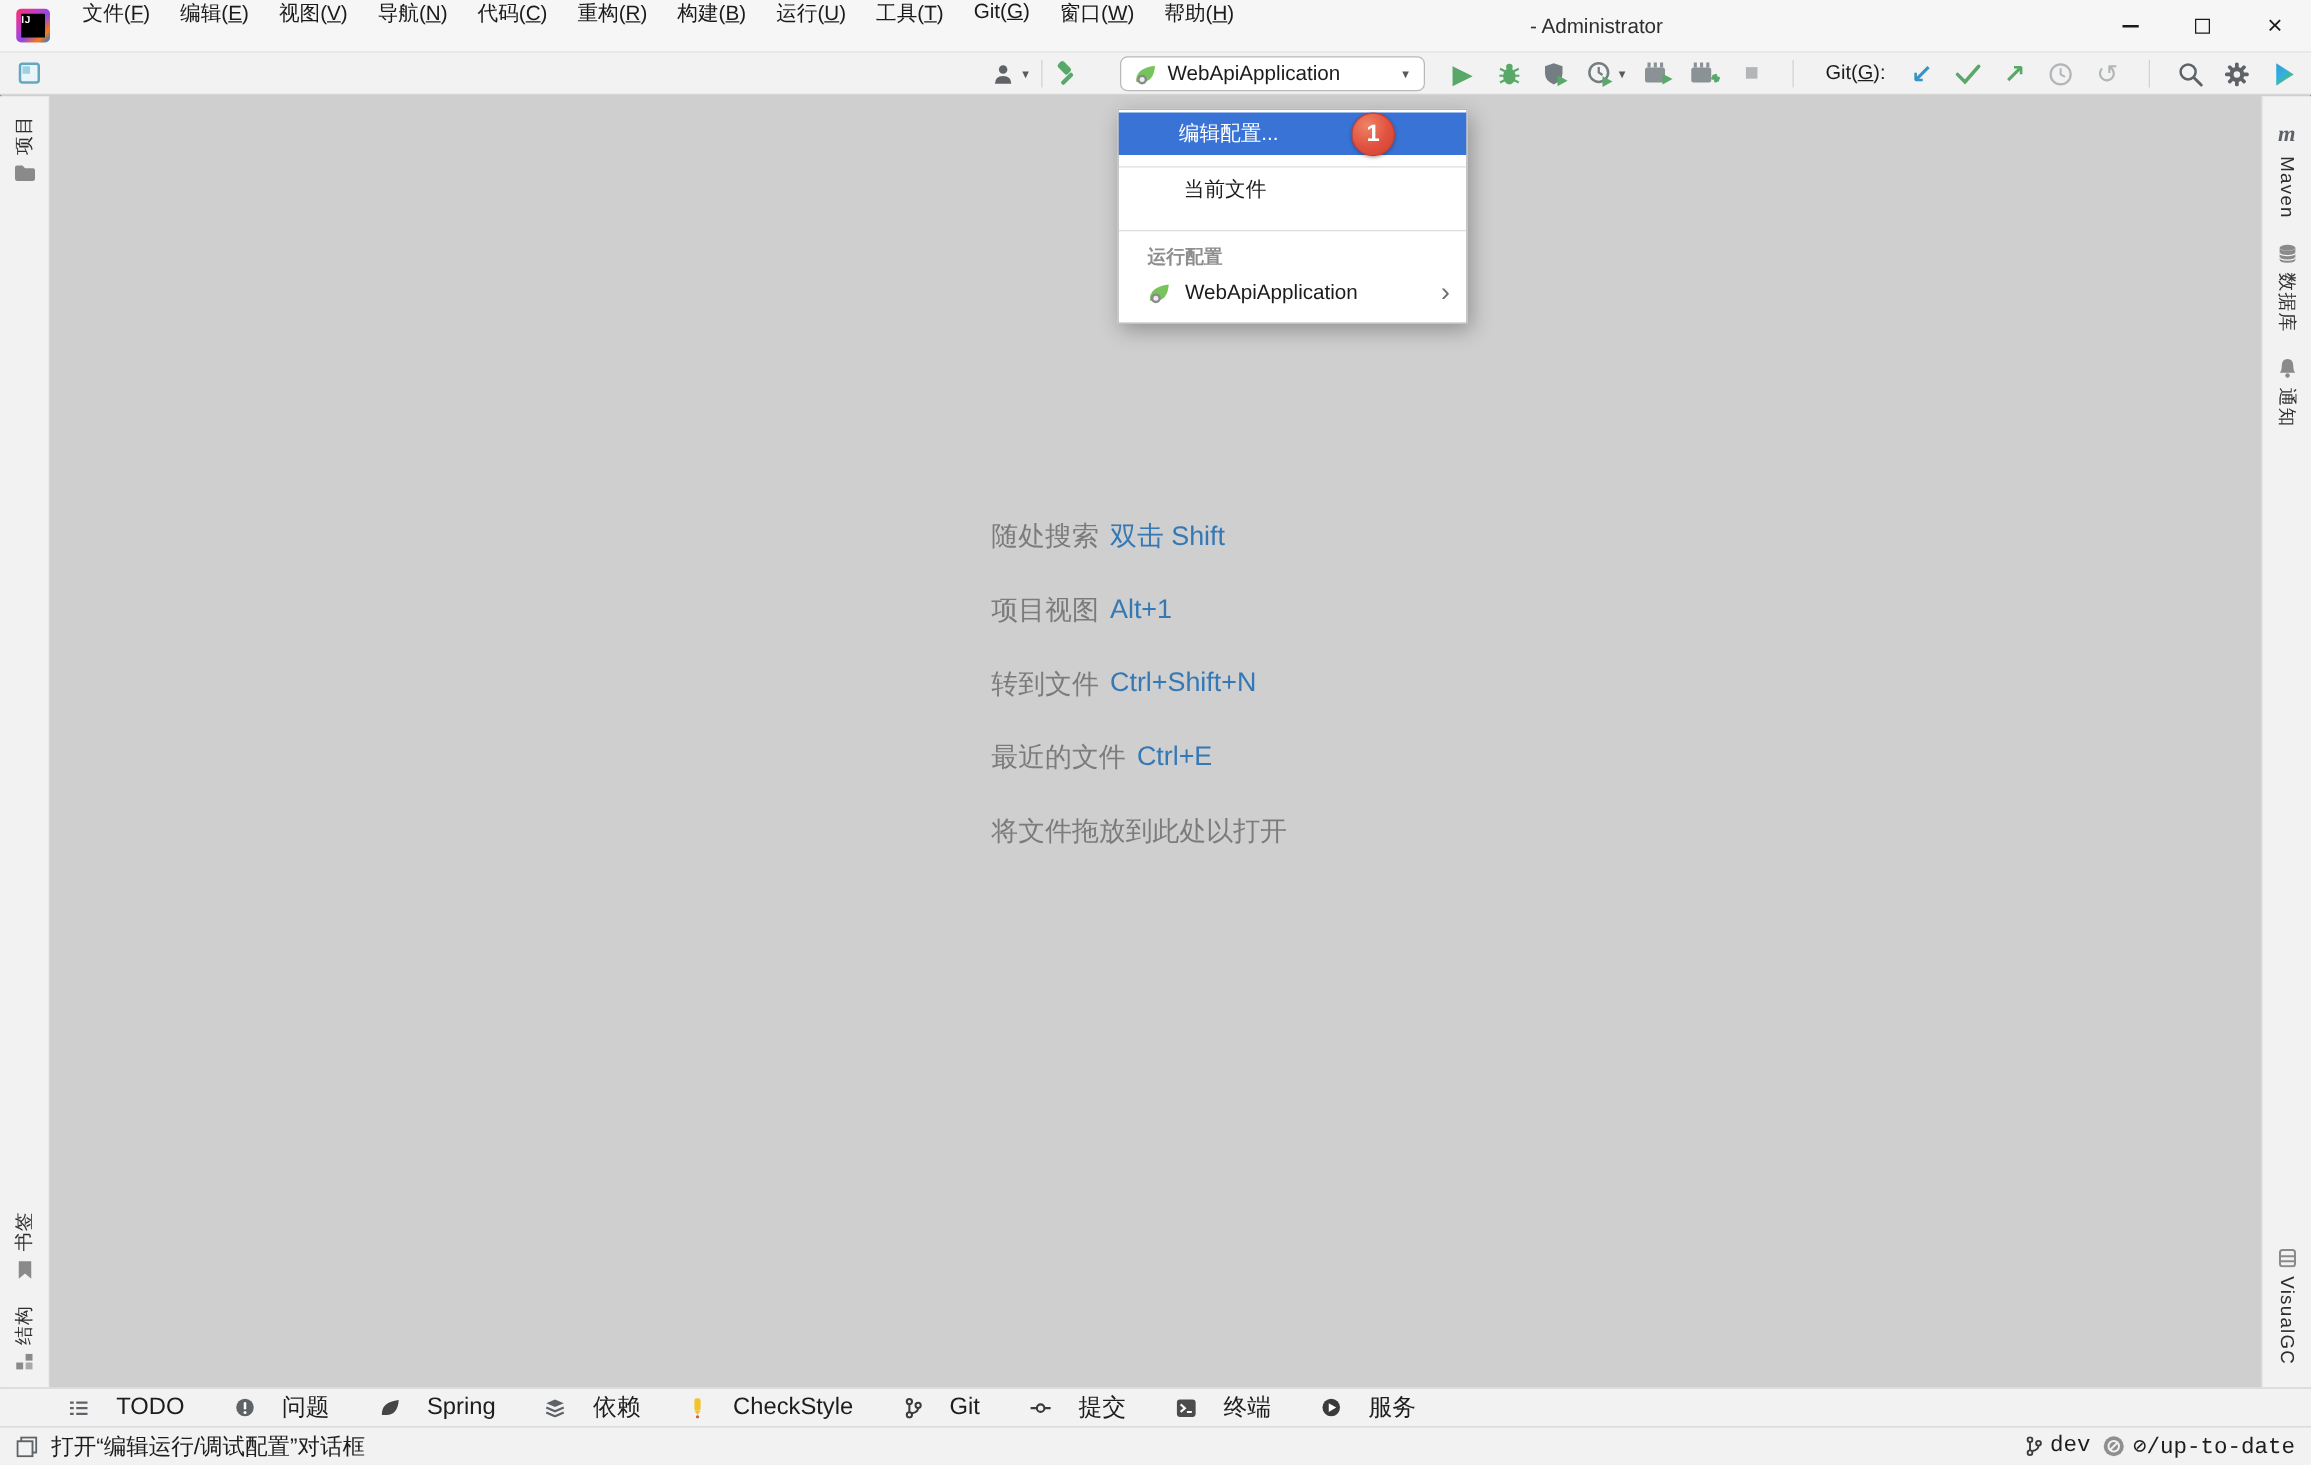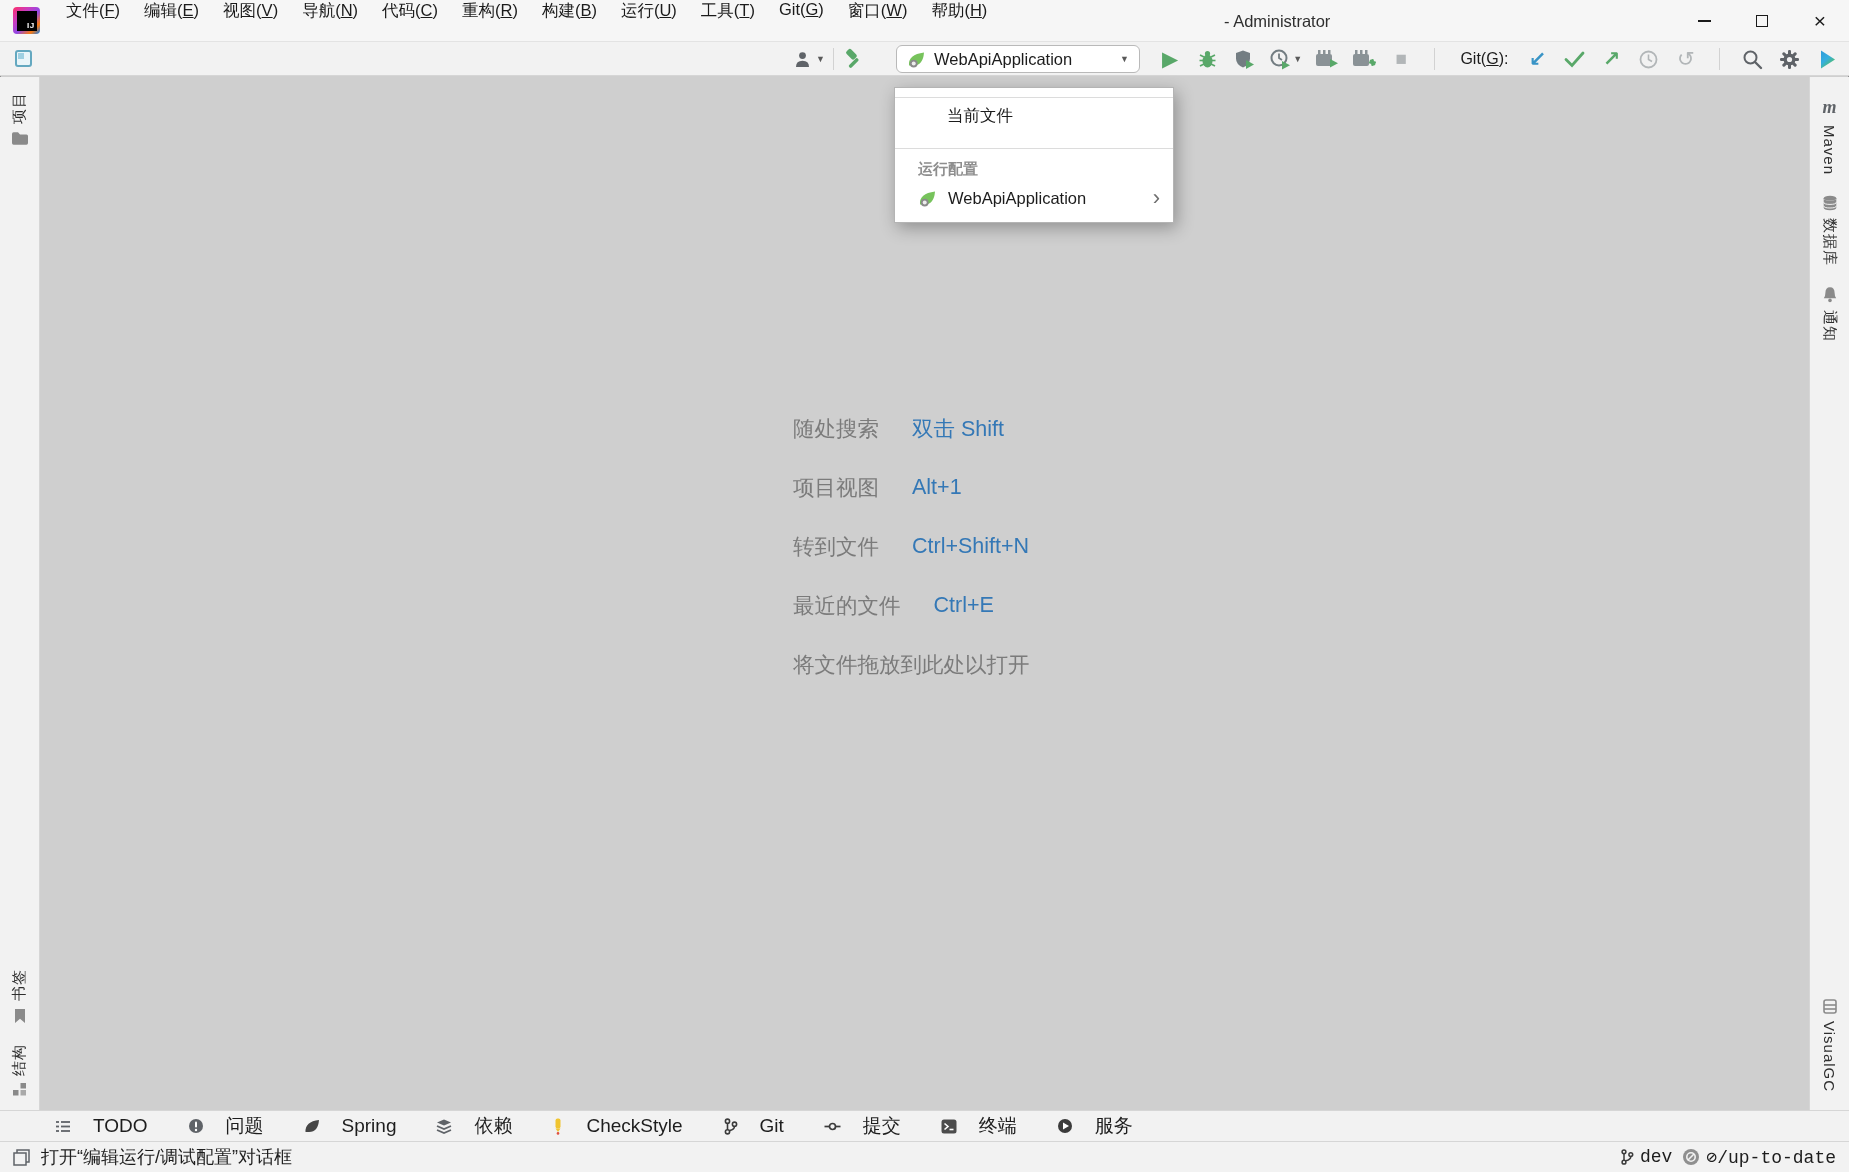--- a/index.html
+++ b/index.html
@@ -3,21 +3,21 @@
 <meta charset="utf-8">
 <style>
   * { margin:0; padding:0; box-sizing:border-box; }
   html,body { width:1849px; height:1172px; overflow:hidden; }
   body { font-family:"Liberation Sans","DejaVu Sans",sans-serif; background:#cfcfcf; }
   .window { position:relative; width:1849px; height:1172px; background:#cfcfcf; box-shadow:inset 0 0 0 1px #8f8f8f; }
 
   
   .titlebar { position:absolute; top:0; left:0; right:0; height:42px; background:#f6f6f6; border-bottom:1px solid #e3e3e3; display:flex; align-items:center; }
   .app-logo { width:27px; height:27px; margin:0 14px 0 13px; border-radius:4px; background:linear-gradient(135deg,#fe2e67 0%,#cb3bbd 30%,#9048e6 55%,#f97a12 80%,#087cfa 100%); position:relative; flex:0 0 auto; }
-  .app-logo .ij { position:absolute; inset:4px; background:#000; display:flex; align-items:flex-start; justify-content:flex-start; color:#fff; font-size:8px; font-weight:bold; padding:10px; letter-spacing:0.5px; }
+  .app-logo .ij { position:absolute; inset:4px; background:#000; display:flex; align-items:flex-start; justify-content:flex-start; color:#fff; font-size:8px; font-weight:bold; padding:0; letter-spacing:0.5px; }
   .menu-items { display:flex; height:100%; align-items:center; }
   .menu-item { padding:0 12px; font-size:16.5px; color:#1b1b1b; height:100%; display:flex; align-items:flex-start; cursor:default; }
   .win-title { position:absolute; left:1224px; top:0; height:42px; display:flex; align-items:center; font-size:16.5px; color:#2f2f2f; }
   .win-controls { position:absolute; right:0; top:0; height:42px; display:flex; }
   .win-btn { width:58px; height:42px; display:flex; align-items:center; justify-content:center; color:#1a1a1a; }
   .win-btn .bar { width:13px; height:1.5px; background:#1a1a1a; }
   .win-btn .box { width:12px; height:12px; border:1.4px solid #1a1a1a; }
   .win-btn.close { font-size:21px; font-weight:300; }
 
   
@@ -41,21 +41,21 @@
   .stripe.right { right:0; border-left:1px solid #d6d6d6; }
   .stripe .spacer { flex:1; }
   .stripe-btn { display:flex; flex-direction:column; align-items:center; gap:7px; padding:10px 0; cursor:default; }
   .vtext-left { writing-mode:vertical-rl; text-orientation:sideways; transform:rotate(180deg); font-size:15px; color:#2e2e2e; letter-spacing:1px; }
   .vtext-right { writing-mode:vertical-rl; text-orientation:sideways; font-size:15px; color:#2e2e2e; letter-spacing:1px; }
   .maven-m { font-size:18px; font-weight:bold; font-style:italic; color:#5f6368; font-family:"Liberation Serif","DejaVu Serif",serif; }
 
   
   .main-area { position:absolute; left:41px; right:41px; top:77px; height:1033px; background:#cfcfcf; }
   .empty-state { position:absolute; left:752px; top:322px; }
-  .hint-line { height:59px; display:flex; align-items:center; font-size:21.5px;gap:24px; }
+  .hint-line { height:59px; display:flex; align-items:center; font-size:21.5px; }
   .hint-label { color:#7b7b7b; }
   .hint-key { color:#3478b6; margin-left:9px; }
 
   
   .run-menu { position:absolute; left:894px; top:87px; width:280px; background:#ffffff; border:1px solid #b4b4b4; box-shadow:3px 5px 16px rgba(0,0,0,0.3); padding-bottom:7px; z-index:20; }
   .run-menu .sel-row { margin-top:2px; height:34px; background:#3973d6; display:flex; align-items:center; padding-left:48px; position:relative; }
   .run-menu .sel-row .txt { color:#ffffff; font-size:16.5px; }
   .step-badge { position:absolute; left:186px; top:0px; width:35px; height:35px; border-radius:50%; background:radial-gradient(circle at 35% 28%, #ef8265 0%, #e0513f 55%, #d2402e 100%); border:1px solid #c53f2d; color:#fff; font-size:19px; font-weight:bold; display:flex; align-items:center; justify-content:center; box-shadow:0 1px 3px rgba(0,0,0,0.35); }
   .menu-sep { height:1px; background:#dcdcdc; margin-top:9px; }
   .plain-row { height:34px; margin-top:7px; display:flex; align-items:flex-start; padding-left:52px; font-size:16.5px; color:#1c1c1c;font-family:Liberation Mono, monospace; }
@@ -273,20 +273,26 @@
                 <stop offset="1" stop-color="#57c24e"></stop>
               </linearGradient>
             </defs>
             <path d="M4 1.5 L18 10.5 L4 19.5 Z" fill="url(#tg1)"></path>
           </svg>
       </div>
     </div>
   </div>
 
   <div class="run-menu">
+    <div class="sel-row">
+      <span class="txt">编辑配置...</span>
+      <div class="step-badge">
+          <span>1</span>
+        </div>
+    </div>
     <div class="menu-sep"></div>
     <div class="plain-row">
         <span>当前文件</span>
       </div>
     <div class="menu-sep"></div>
     <div class="section-header">运行配置</div>
     <div class="config-row">
       <svg width="19" height="17" viewBox="0 0 19 17">
           <path d="M2 14.5 Q1 3.5 17 1.5 Q16 15.5 5 14.5 Z" fill="#77c35c"></path>
           <circle cx="6.7" cy="12.6" r="3.9" fill="#8a8a8a"></circle>

